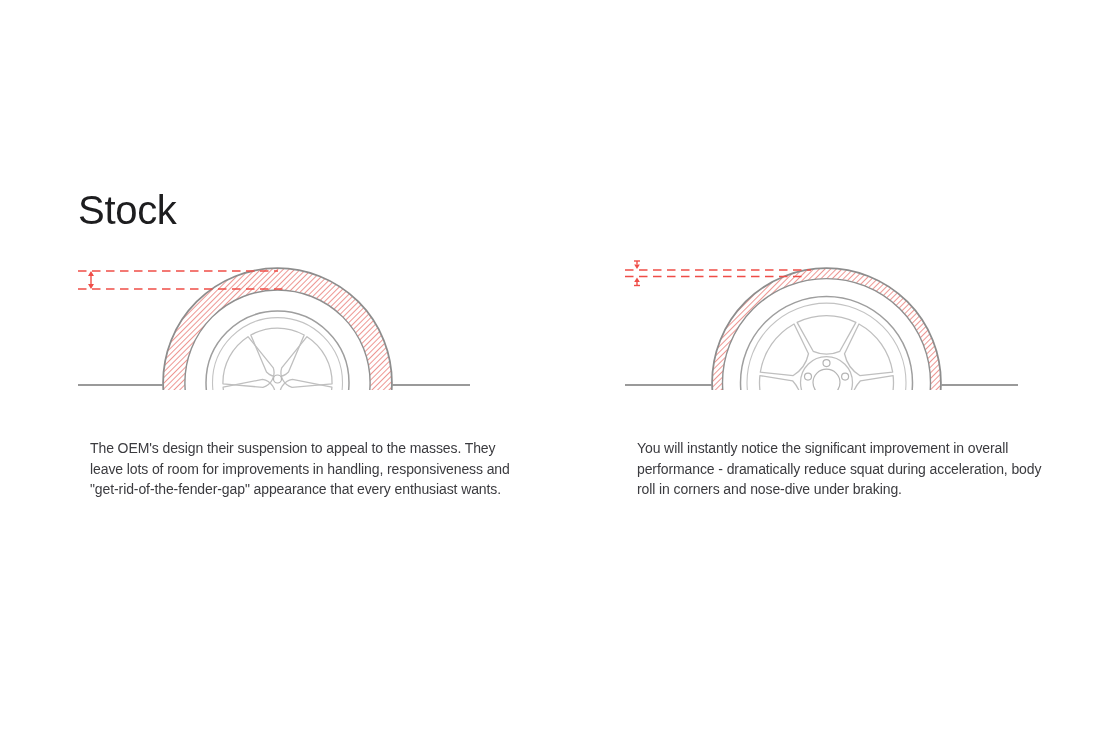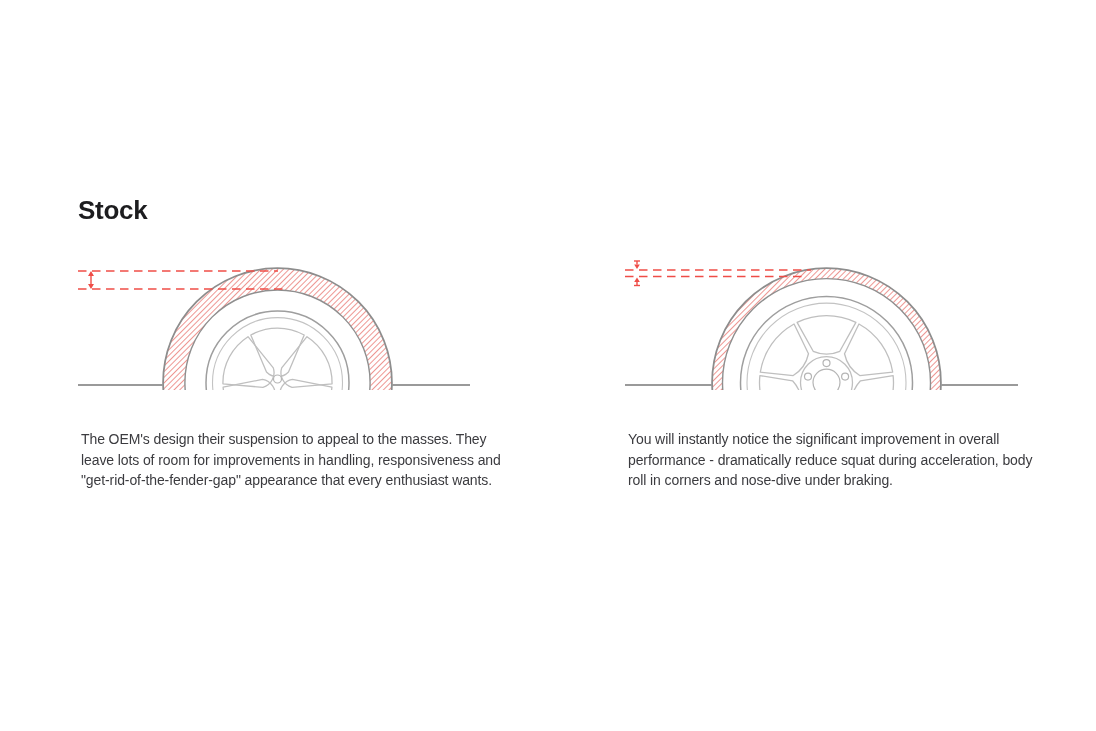--- a/index.html
+++ b/index.html
@@ -12,41 +12,41 @@
     overflow: hidden;
   }
   .panel { position: absolute; top: 0; height: 731px; }
   .panel-left  { left: 78px;  width: 400px; }
   .panel-right { left: 625px; width: 400px; }
   .title {
     position: absolute;
     top: 192px;
     left: 0;
     margin: 0;
-    font-size: 26px;
-    font-weight: 700;
+    font-size: 40px;
+    font-weight: 400;
     color: #1d1d1f;
     letter-spacing: -0.3px;
     line-height: 36px;
     white-space: nowrap;
   }
   .diagram {
     position: absolute;
     top: 259px;
     left: 0;
     margin: 0;
     width: 393px;
     height: 131px;
   }
   .diagram svg { display: block; }
   .description {
     position: absolute;
     top: 426px;
     left: 0;
-    margin: 3px;
+    margin: 12px;
     width: 480px;
     font-size: 14px;
     line-height: 20.6px;
     color: #3b3b3f;
     letter-spacing: -0.1px;
     white-space: pre-line;
   }
 </style>
 </head>
 <body>

